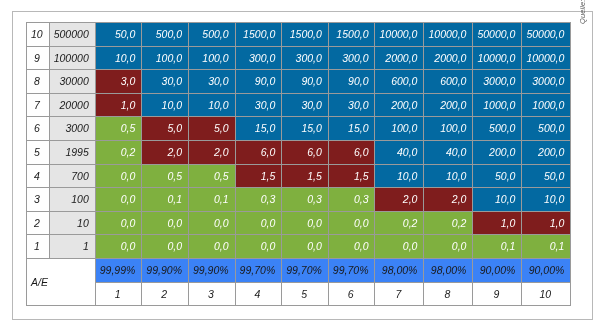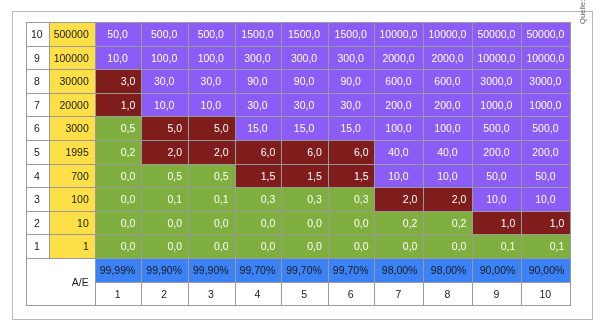--- a/index.html
+++ b/index.html
@@ -1,49 +1,49 @@
 <!DOCTYPE html>
 <html><head>
 <meta charset="utf-8">
 <style>
   html,body{margin:0;padding:0;background:#ffffff;}
   body{width:608px;height:332px;overflow:hidden;
        font-family:"Liberation Sans","DejaVu Sans",sans-serif;}
 
-  #stage{position:relative;width:556px;height:332px;background:#ffffff;}
+  #stage{position:relative;width:556px;height:332px;background:#ffffff;font-style:italic;}
 
   
   #outer-frame{position:absolute;left:12px;top:11px;width:581px;height:309px;
                border:1px solid #b8b8b8;background:#ffffff;box-sizing:border-box;}
 
   
   #matrix-wrap{position:absolute;left:26px;top:22px;}
   table.matrix{border-collapse:collapse;table-layout:fixed;}
   table.matrix td{
     border:1px solid #9a9a9a;
     height:22.6px;
     font-size:10.5px;
     padding:0 6px 0 4px;
     box-sizing:border-box;
     white-space:nowrap;
     line-height:22.6px;
   }
   
   td.idx{width:34px;text-align:center;background:#ffffff;color:#1a1a1a;}
-  td.val{width:58px;text-align:right;background:#fde047;color:#1a1a1a;padding-right:7px;}
+  td.val{width:58px;text-align:right;background:#e5e5e5;color:#1a1a1a;padding-right:7px;}
 
   
   td.cell{width:52px;text-align:right;color:#ffffff;padding-right:7px;
           border-color:#8f8f8f;}
-  td.cell.red{background:#8b5cf6;text-align:center;}
+  td.cell.red{background:#0369a1;}
   td.cell.yellow{background:#7f1d1d;}
   td.cell.green{background:#7FB03F;}
 
   
-  td.ae{width:92px;text-align:right;background:#ffffff;color:#1a1a1a;
+  td.ae{width:92px;text-align:left;background:#ffffff;color:#1a1a1a;
         font-size:11px;vertical-align:middle;}
   td.pct{text-align:right;background:#3b82f6;color:#1a1a1a;font-size:10.5px;
          padding:0;}
   td.colidx{text-align:center;background:#ffffff;color:#1a1a1a;font-size:10.5px;
             padding:0;}
 
   
   #source{position:absolute;left:578px;top:24px;
           font-size:7.5px;color:#5a5a5a;
           transform:rotate(-90deg);transform-origin:left top;

